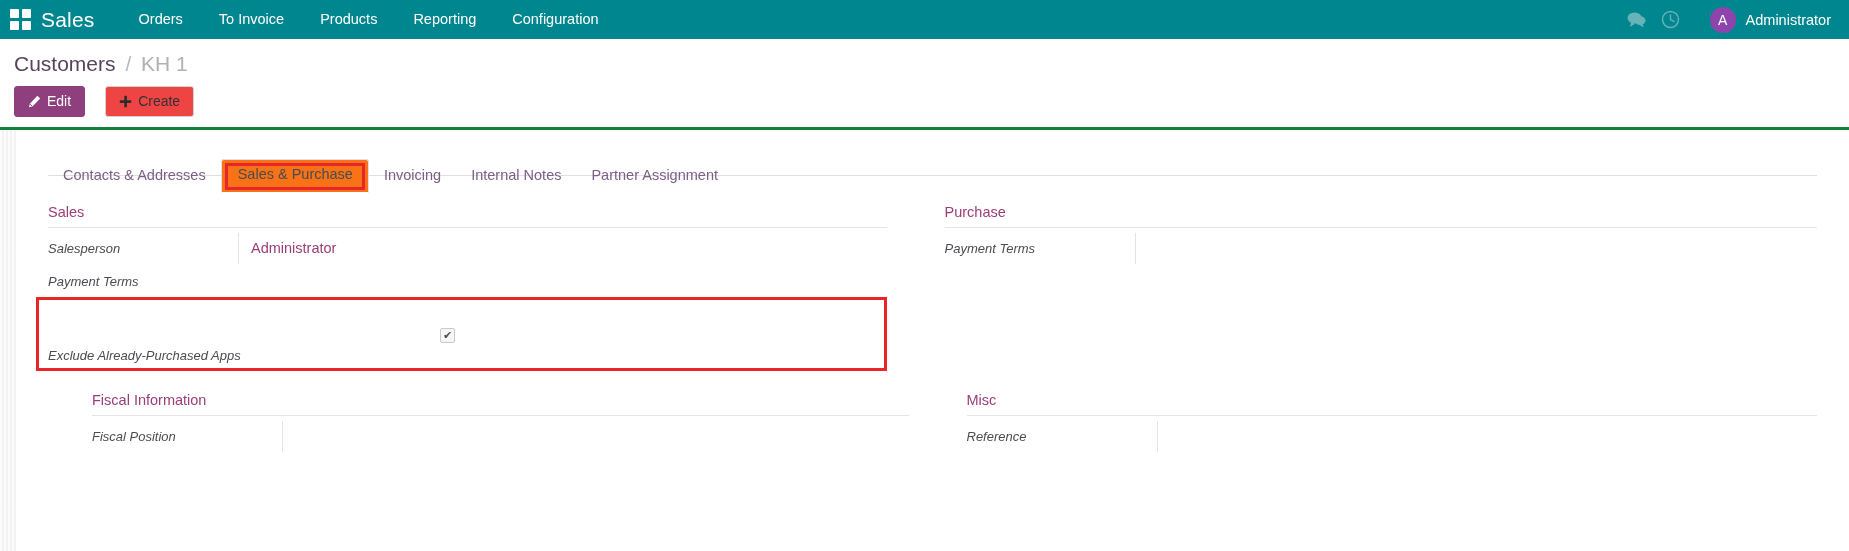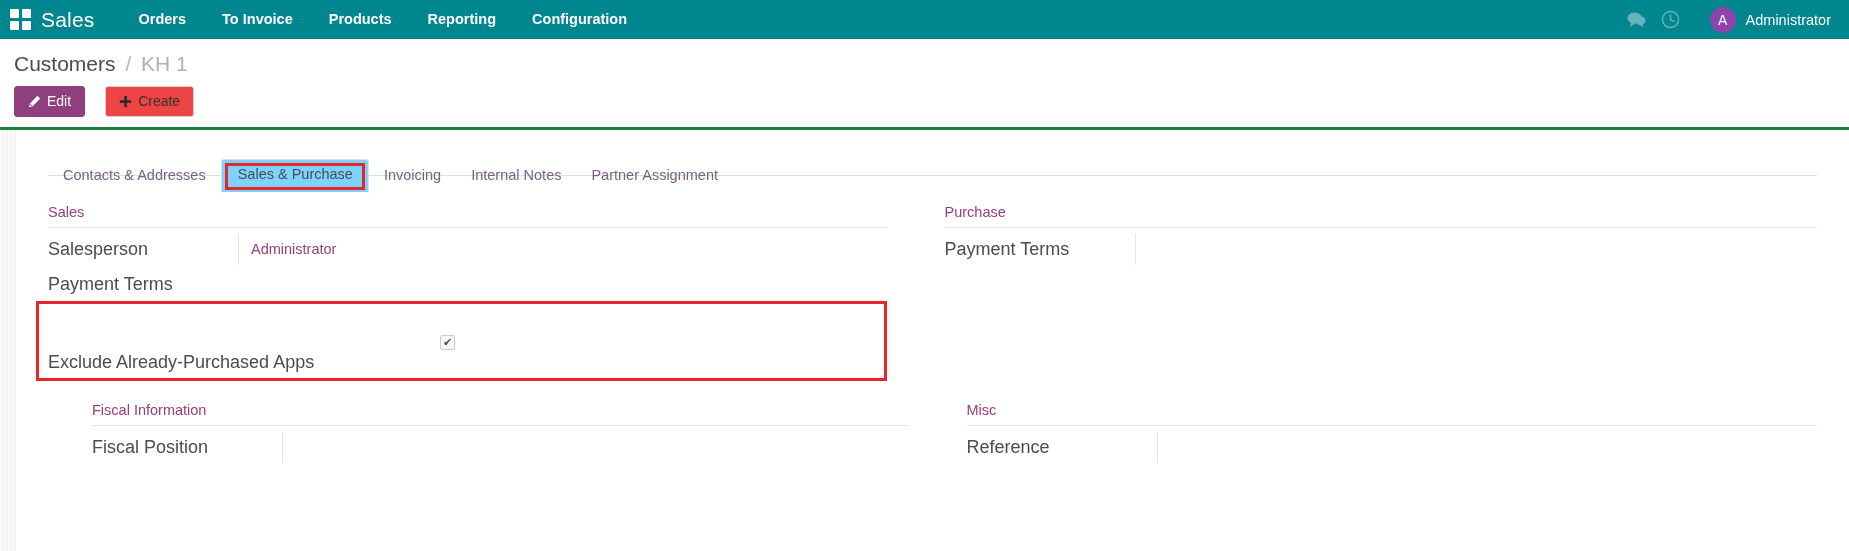--- a/index.html
+++ b/index.html
@@ -37,21 +37,20 @@
     cursor: pointer;
     color:#ffffff;
   }
   .menu-item {
     font-size: 14.5px;
     padding: 0 18px;
     line-height: 39px;
     cursor: pointer;
     color: #ffffff;
     white-space: nowrap;
-    font-weight: bold;
   }
   .nav-spacer { flex: 1; }
   .nav-icon {
     width: 34px; height: 39px;
     display: flex; align-items: center; justify-content: center;
     cursor: pointer;
   }
   .nav-icon svg { display:block; }
   .user-box {
     display: flex; align-items: center;
@@ -175,21 +174,21 @@
     font-size: 14.5px;
     color: #7c5e86;
     padding: 6px 15px 10px 15px;
     cursor: pointer;
     position: relative;
     top: 18px;
     white-space: nowrap;
   }
   .tab.active {
     color: #4b4b52;
-    background: #7dd3fc;
+    background: #f97316;
     border: 1px solid #dfdfdf;
     border-bottom: 1px solid #ffffff;
     border-radius: 3px 3px 0 0;
     padding-left: 16px;
   }
   .tab.highlight::after {
     content: "";
     position: absolute;
     left: 3px; right: 3px; top: 3px; bottom: 2px;
     border: 3px solid #e8252a;
@@ -213,23 +212,24 @@
   }
   .field-row {
     display: flex;
     align-items: center;
     min-height: 33px;
     position: relative;
   }
   .field-label {
     width: 190px;
     flex: 0 0 190px;
-    font-size: 18px;
+    font-size: 13px;
     color: #4b4b52;
     padding: 7px 0;
+    font-style: italic;
   }
   .field-label.wide { width: 382px; flex: 0 0 382px; margin-top: 43px; }
   .field-value {
     flex: 1;
     font-size: 14.5px;
     color: #9b3d7a;
     padding: 7px 0 7px 12px;
     border-left: 1px solid #e4e4e8;
     min-height: 31px;
     cursor: pointer;

